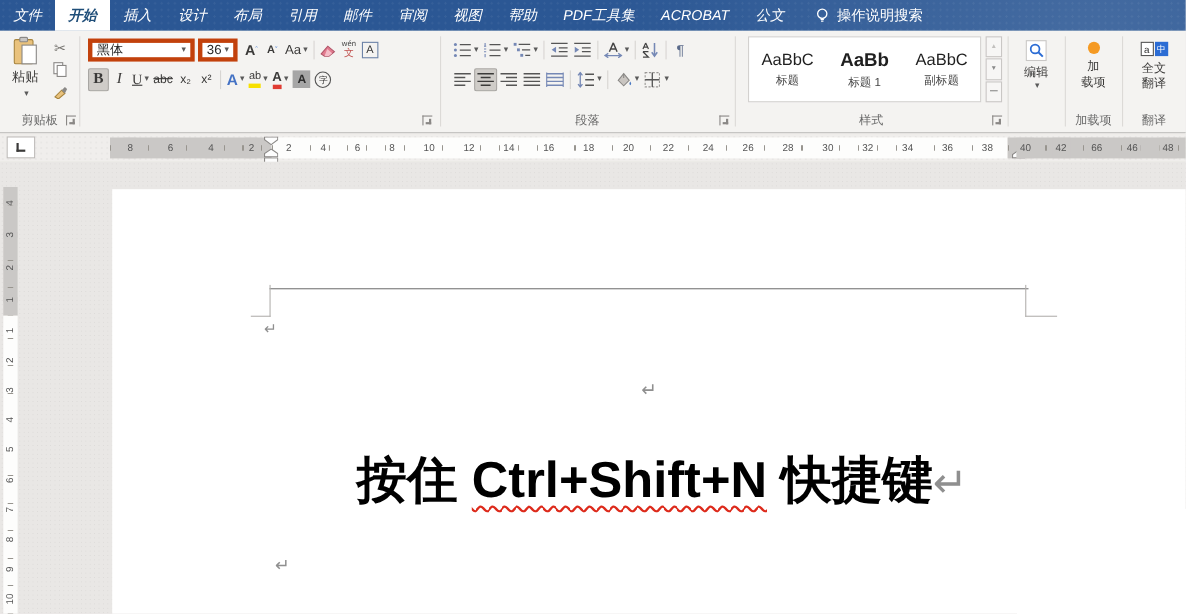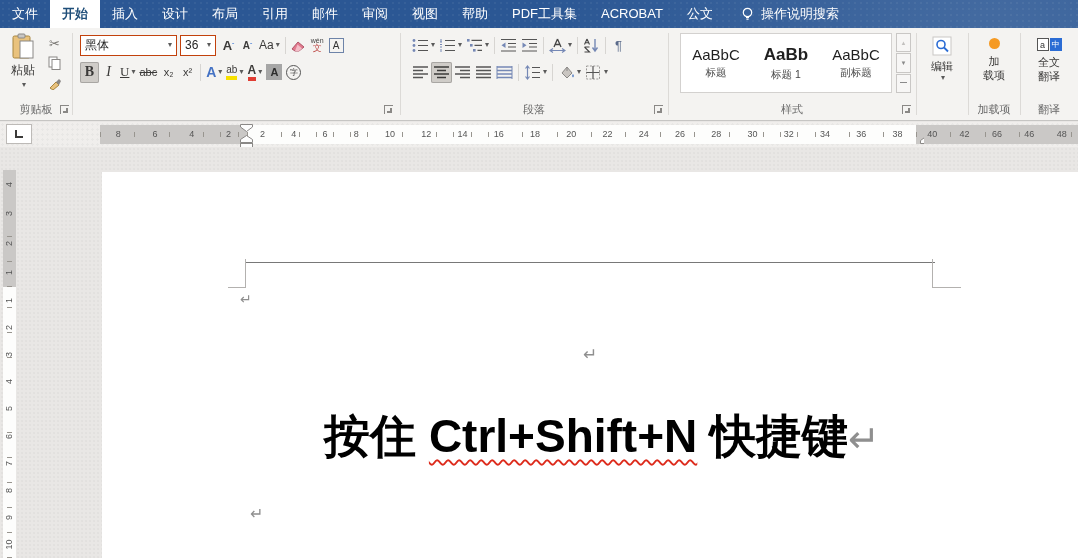--- a/index.html
+++ b/index.html
@@ -7,21 +7,21 @@
   #app { position:relative; width:1078px; height:558px; overflow:hidden; background:#e9e7e5; }
 
   
   #titlebar { position:absolute; top:0; left:0; right:0; height:28px;
     background:
       radial-gradient(circle at 92% 150%, rgba(255,255,255,.12), transparent 45%),
       radial-gradient(rgba(255,255,255,.05) 1px, transparent 1.2px),
       #2b5794;
     background-size:auto, 6px 6px, auto;
     display:flex; align-items:stretch; color:#fff; font-size:13px; }
-  .tab { padding:0 12px; line-height:28px; cursor:default; white-space:nowrap; }
+  .tab { padding:0 12px; line-height:28px; cursor:default; white-space:nowrap;font-style:italic; }
   .tab.active { background:#ffffff; color:#1f4e79; font-weight:bold; }
   .tb-search { display:flex; align-items:center; gap:7px; margin-left:16px; }
   .bulb { width:13px; height:15px; }
 
   
   #ribbon { position:absolute; top:28px; left:0; right:0; height:93px; background:#f4f3f1; border-bottom:1px solid #c6c5c3; }
   .grp { position:absolute; top:0; bottom:0; }
   .gsep { position:absolute; top:5px; height:82px; width:1px; background:#dcdad7; }
   .glabel { position:absolute; bottom:3px; left:0; right:0; text-align:center; font-size:11px; color:#6a6a6a; }
   .launcher { position:absolute; bottom:6px; width:9px; height:9px; border-left:1px solid #8a8886; border-top:1px solid #8a8886; }
@@ -35,21 +35,21 @@
   .paste { position:absolute; left:3px; top:5px; width:40px; height:74px; display:flex; flex-direction:column; align-items:center; justify-content:flex-start; gap:2px; border-radius:2px; }
   .paste-label { font-size:12px; color:#3b3a39; }
   .mini { position:absolute; left:45px; top:6px; display:flex; flex-direction:column; gap:2px; }
   .mini .btn { height:18px; }
   .cut-glyph { font-size:13px; color:#787672; }
 
   
   .frow { position:absolute; left:8px; display:flex; align-items:center; }
   .frow1 { top:6px; height:22px; }
   .frow2 { top:33px; height:22px; }
-  .combo { display:flex; align-items:center; justify-content:space-between; height:21px; background:#fff; border:1px solid #c2410c; font-size:12px; color:#262626; padding:0 4px; margin-right:3px; }
+  .combo { display:flex; align-items:center; justify-content:space-between; height:21px; background:#fff; border:4px solid #c2410c; font-size:12px; color:#262626; padding:0 4px; margin-right:3px; }
   .combo-font { width:97px; }
   .combo-size { width:36px; }
   .big-a { font-size:13px; font-weight:bold; }
   .small-a { font-size:10px; font-weight:bold; }
   .tiny-arrow { font-size:7px; vertical-align:super; color:#2b6cd4; }
   .phonetic { display:flex; flex-direction:column; align-items:center; line-height:1; }
   .phonetic .top { font-size:7px; color:#444; }
   .phonetic .bot { font-size:9px; color:#c0504d; }
   .charborder { width:15px; height:15px; border:1px solid #6d83a8; display:flex; align-items:center; justify-content:center; font-size:10px; color:#333; }
   .b-bold { font-weight:bold; font-size:14px; font-family:"Liberation Serif",serif; }

